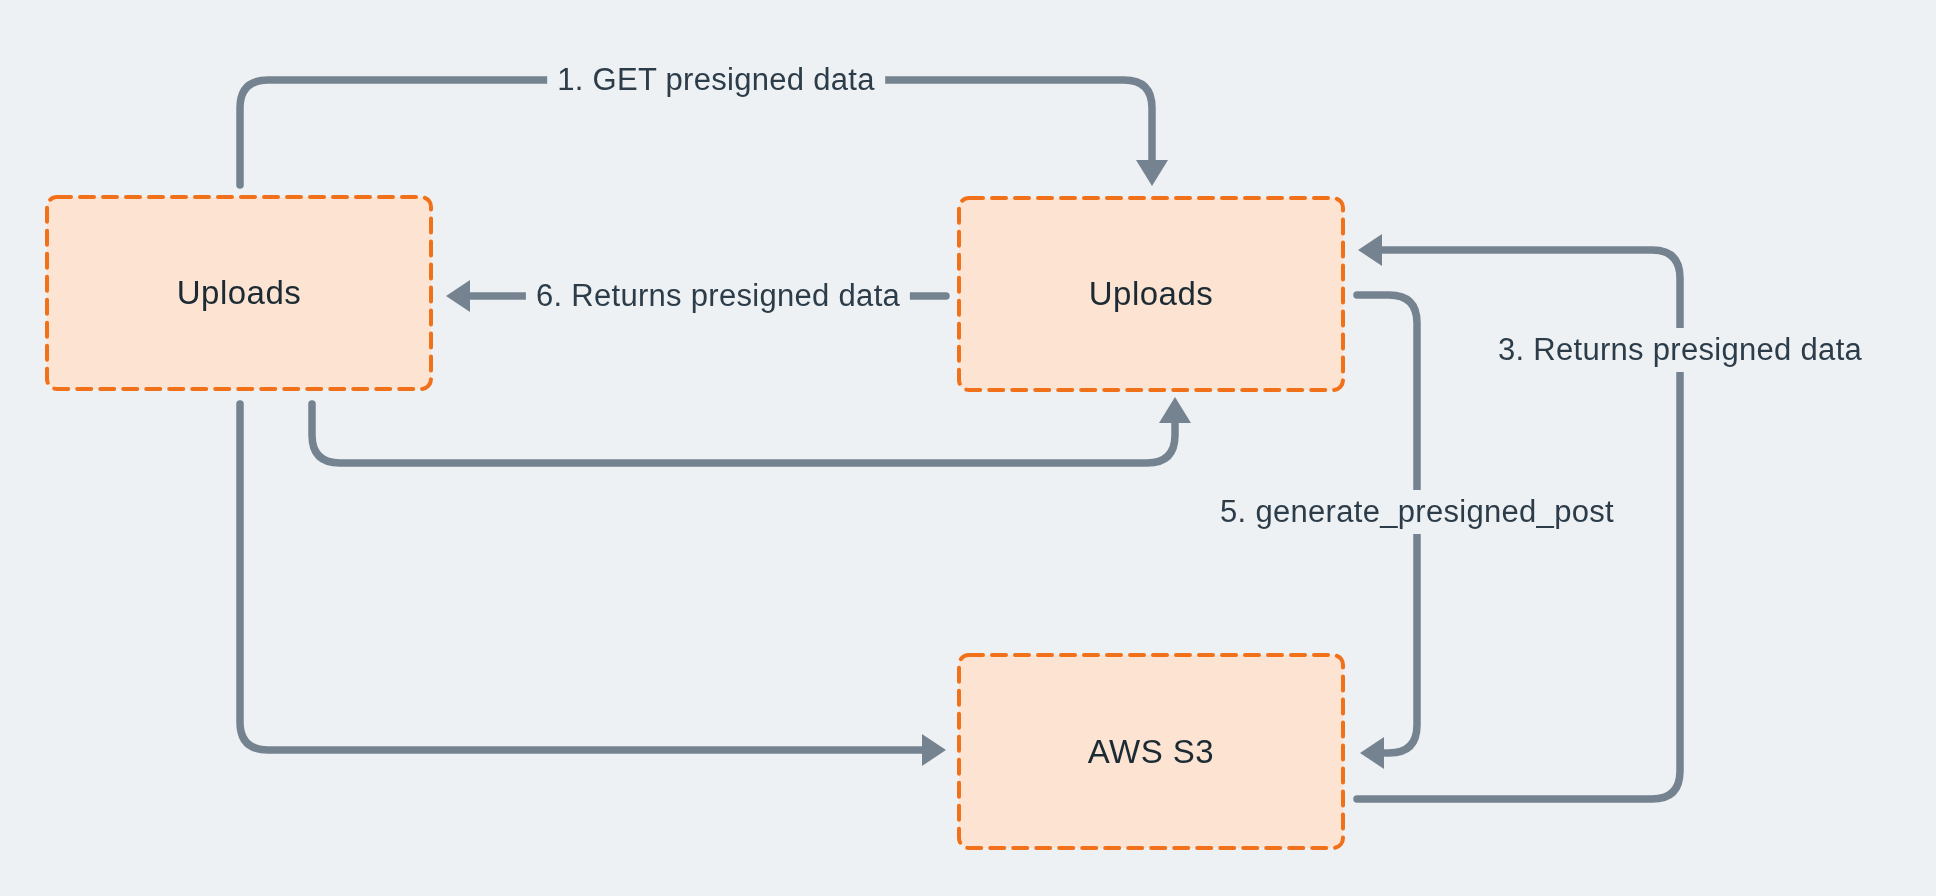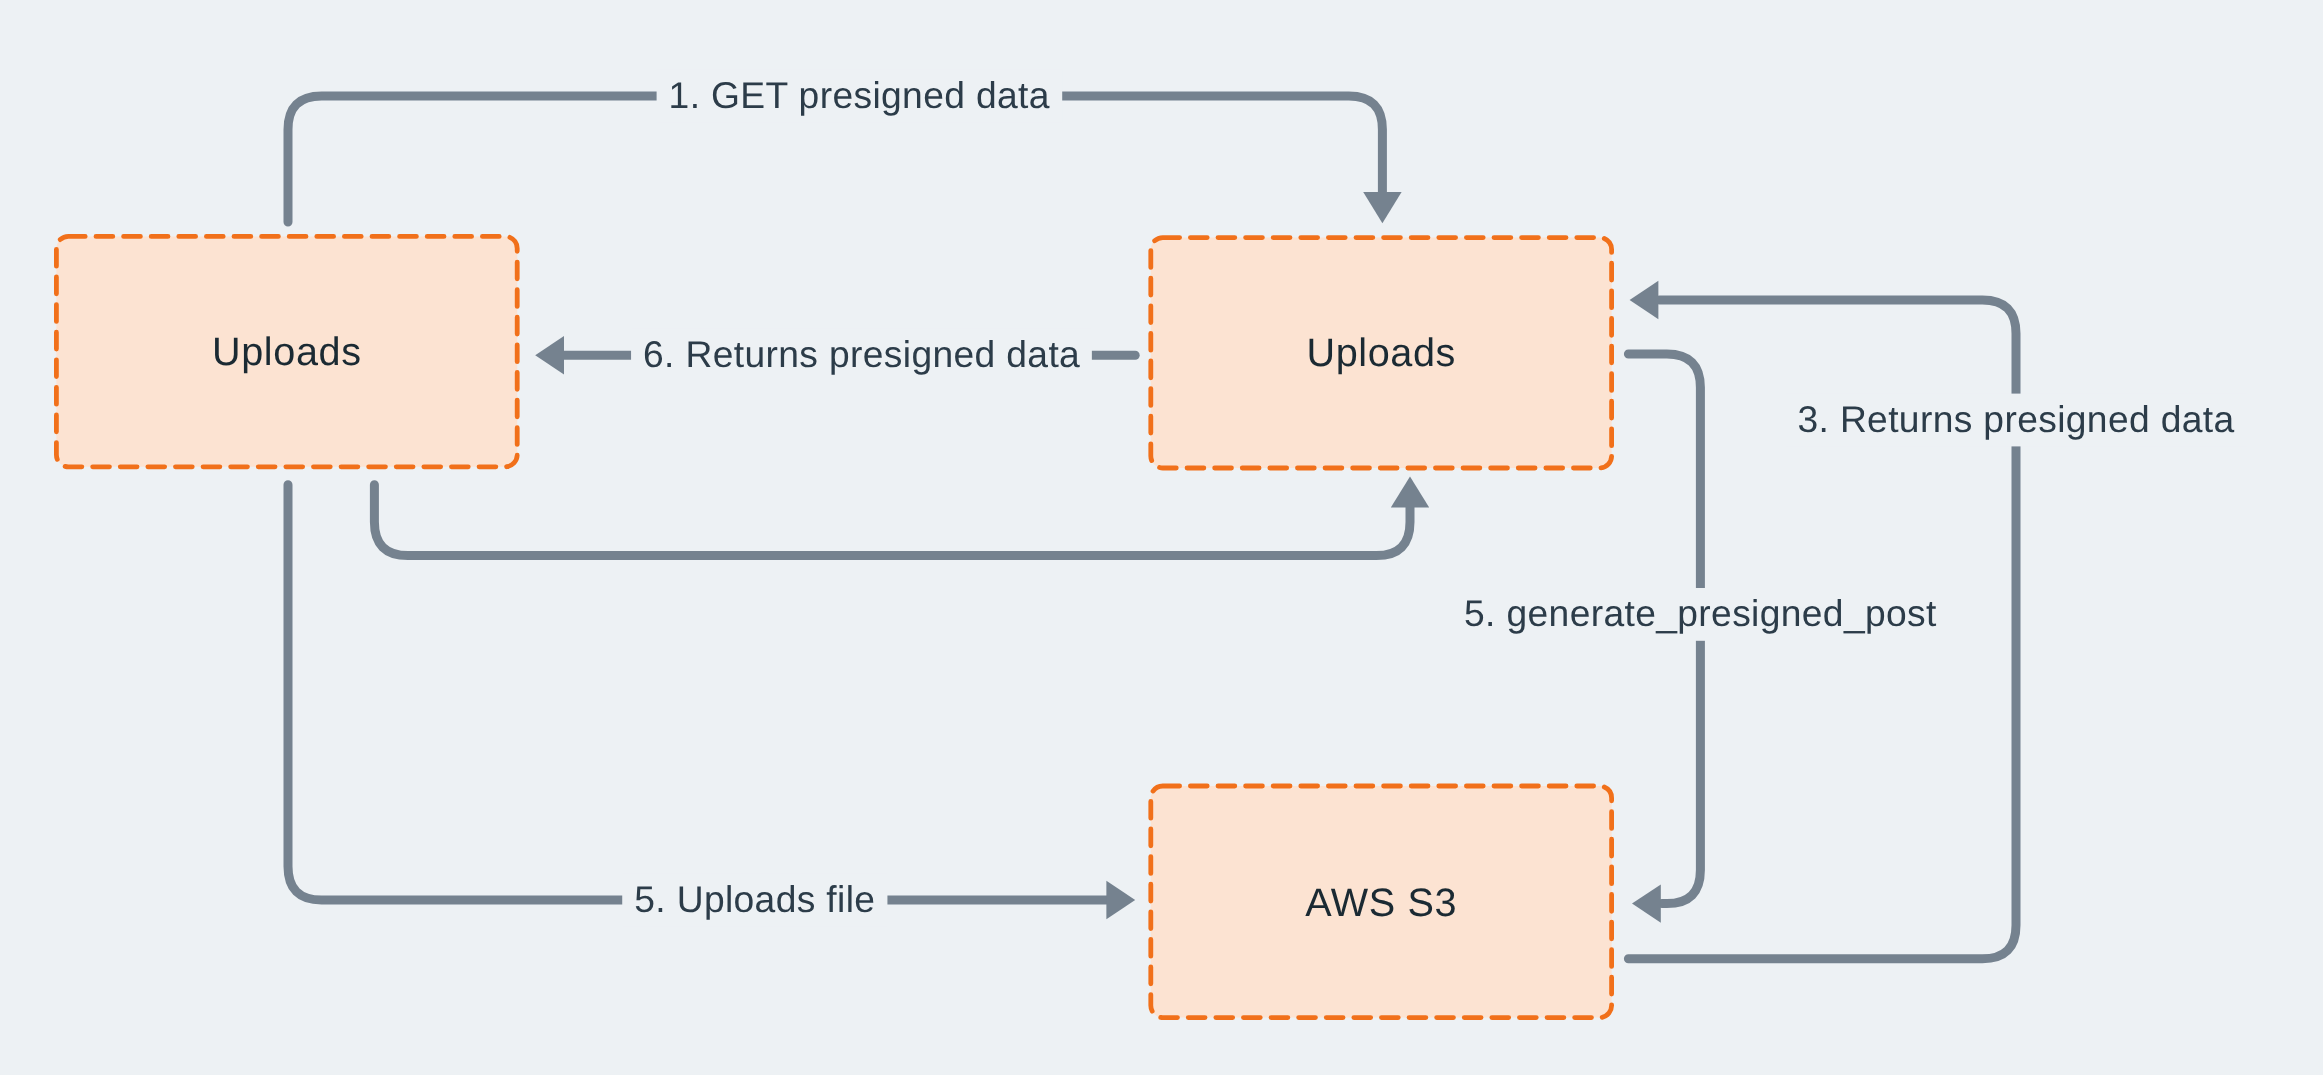--- a/index.html
+++ b/index.html
@@ -100,15 +100,14 @@
     <span class="node-label">Uploads</span>
   </div>
   <div class="node" id="node-aws-s3">
     <span class="node-label">AWS S3</span>
   </div>
 
   <div class="edge-label" id="lbl-e1">1. GET presigned data</div>
   <div class="edge-label" id="lbl-e2">5. generate_presigned_post</div>
   <div class="edge-label" id="lbl-e3">3. Returns presigned data</div>
   <div class="edge-label" id="lbl-e4">6. Returns presigned data</div>
-  <div class="edge-label" id="lbl-e5">5. Uploads file</div>
 
 </div>
 
 </body></html>

